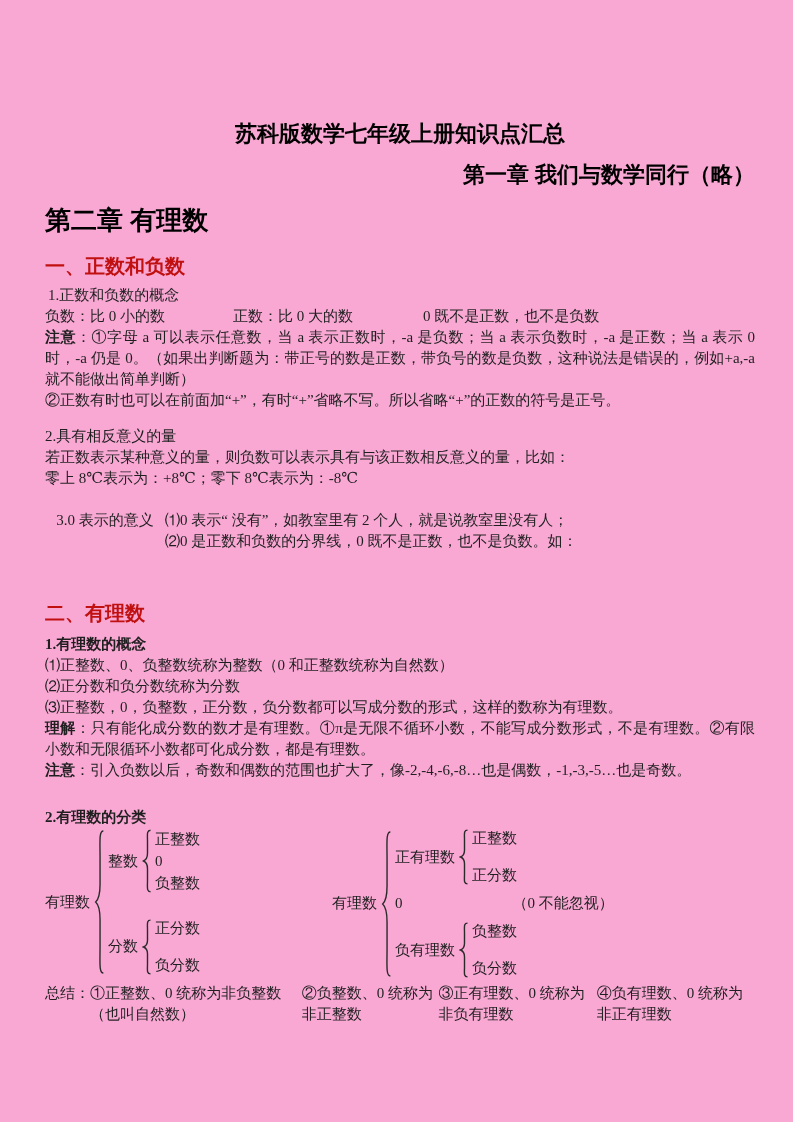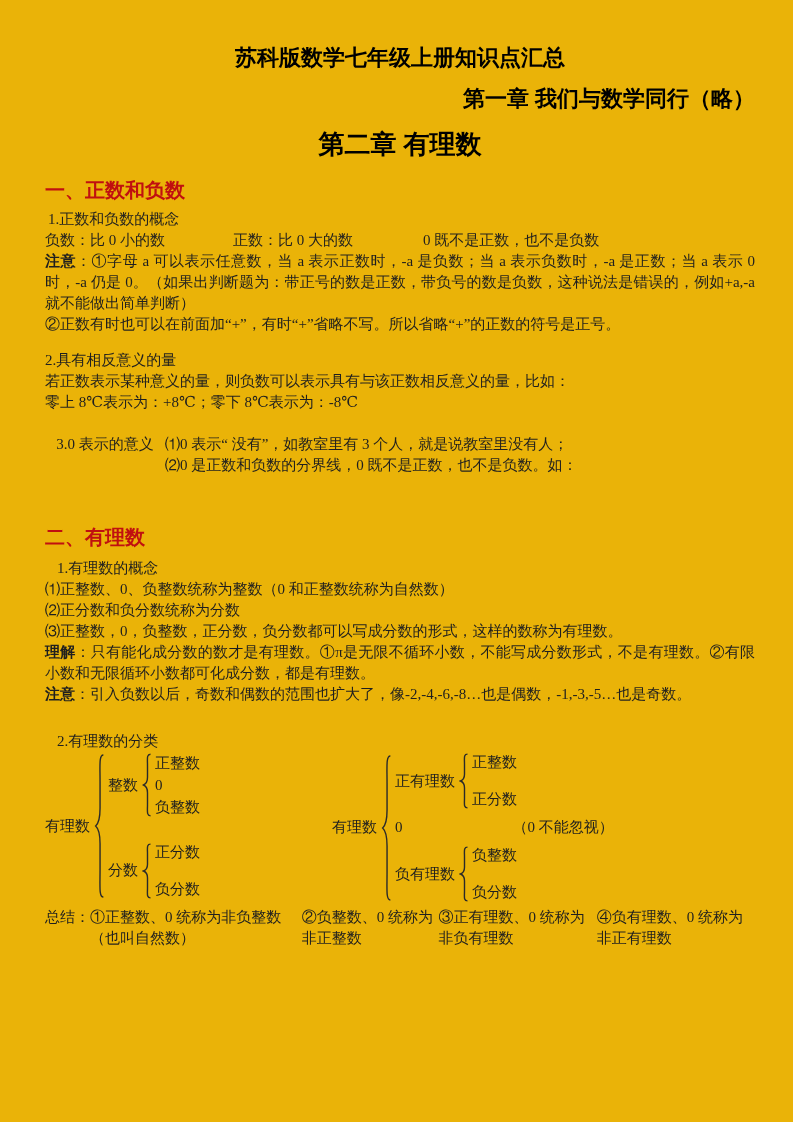--- a/index.html
+++ b/index.html
@@ -1,32 +1,32 @@
 <!DOCTYPE html>
 <html><head>
 <meta charset="utf-8">
 <style>
   html,body{margin:0;padding:0;background:#ffffff;}
   .page{
-    position:relative;width:793px;height:1122px;background:#eab308;
-    box-sizing:border-box;padding:44px 38px 0 45px;overflow:hidden;
+    position:relative;width:793px;height:1122px;background:#f9a8d4;
+    box-sizing:border-box;padding:120px 38px 0 45px;overflow:hidden;
     font-family:"Liberation Serif","DejaVu Serif",serif;
     color:#1f1f1f;font-size:15px;line-height:21px;
   }
   h1,h2,h3,p{margin:0;}
   .t1{font-family:"Liberation Sans","DejaVu Sans",sans-serif;font-weight:bold;
       font-size:22px;line-height:28px;text-align:center;color:#000;margin-bottom:13px;}
   .t2{font-family:"Liberation Sans","DejaVu Sans",sans-serif;font-weight:bold;
       font-size:22px;line-height:28px;text-align:right;color:#000;margin-bottom:14px;}
   .t3{font-family:"Liberation Sans","DejaVu Sans",sans-serif;font-weight:bold;
-      font-size:26px;line-height:34px;text-align:center;color:#000;margin-bottom:16px;}
+      font-size:26px;line-height:34px;text-align:left;color:#000;margin-bottom:16px;}
   .sec-h{font-family:"Liberation Sans","DejaVu Sans",sans-serif;font-weight:bold;
       font-size:20px;line-height:26px;color:#c01010;margin-bottom:6px;}
   .just{text-align:justify;}
-  p.b{font-weight:normal;margin-left:12px;}
+  p.b{font-weight:bold;}
   .ind{padding-left:3px;}
   .sp1{margin-right:68px;}
   .sp2{margin-right:70px;}
   .mb15{margin-bottom:15px;}
   .mb21{margin-bottom:21px;}
   .mb26{margin-bottom:26px;}
   .mb48{margin-bottom:48px;}
   .mb8{margin-bottom:8px;}
   .zero-block{display:flex;}
   .zero-label{flex:none;width:120px;text-align:center;}
@@ -70,21 +70,21 @@
   <p class="just"><b>注意</b><span>：①字母 a 可以表示任意数，当 a 表示正数时，-a 是负数；当 a 表示负数时，-a 是正数；当 a 表示 0 时，-a 仍是 0。（如果出判断题为：带正号的数是正数，带负号的数是负数，这种说法是错误的，例如+a,-a 就不能做出简单判断）</span></p>
   <p class="just mb15">②正数有时也可以在前面加“+”，有时“+”省略不写。所以省略“+”的正数的符号是正号。</p>
 
   <p>2.具有相反意义的量</p>
   <p>若正数表示某种意义的量，则负数可以表示具有与该正数相反意义的量，比如：</p>
   <p class="mb21">零上 8℃表示为：+8℃；零下 8℃表示为：-8℃</p>
 
   <div class="zero-block mb48">
     <span class="zero-label">3.0 表示的意义</span>
     <span class="zero-lines">
-      <span>⑴0 表示“ 没有”，如教室里有 3 个人，就是说教室里没有人；</span>
+      <span>⑴0 表示“ 没有”，如教室里有 2 个人，就是说教室里没有人；</span>
       <span>⑵0 是正数和负数的分界线，0 既不是正数，也不是负数。如：</span>
     </span>
   </div>
 
   <h3 class="sec-h mb8">二、有理数</h3>
 
   <p class="b">1.有理数的概念</p>
   <p>⑴正整数、0、负整数统称为整数（0 和正整数统称为自然数）</p>
   <p>⑵正分数和负分数统称为分数</p>
   <p>⑶正整数，0，负整数，正分数，负分数都可以写成分数的形式，这样的数称为有理数。</p>

